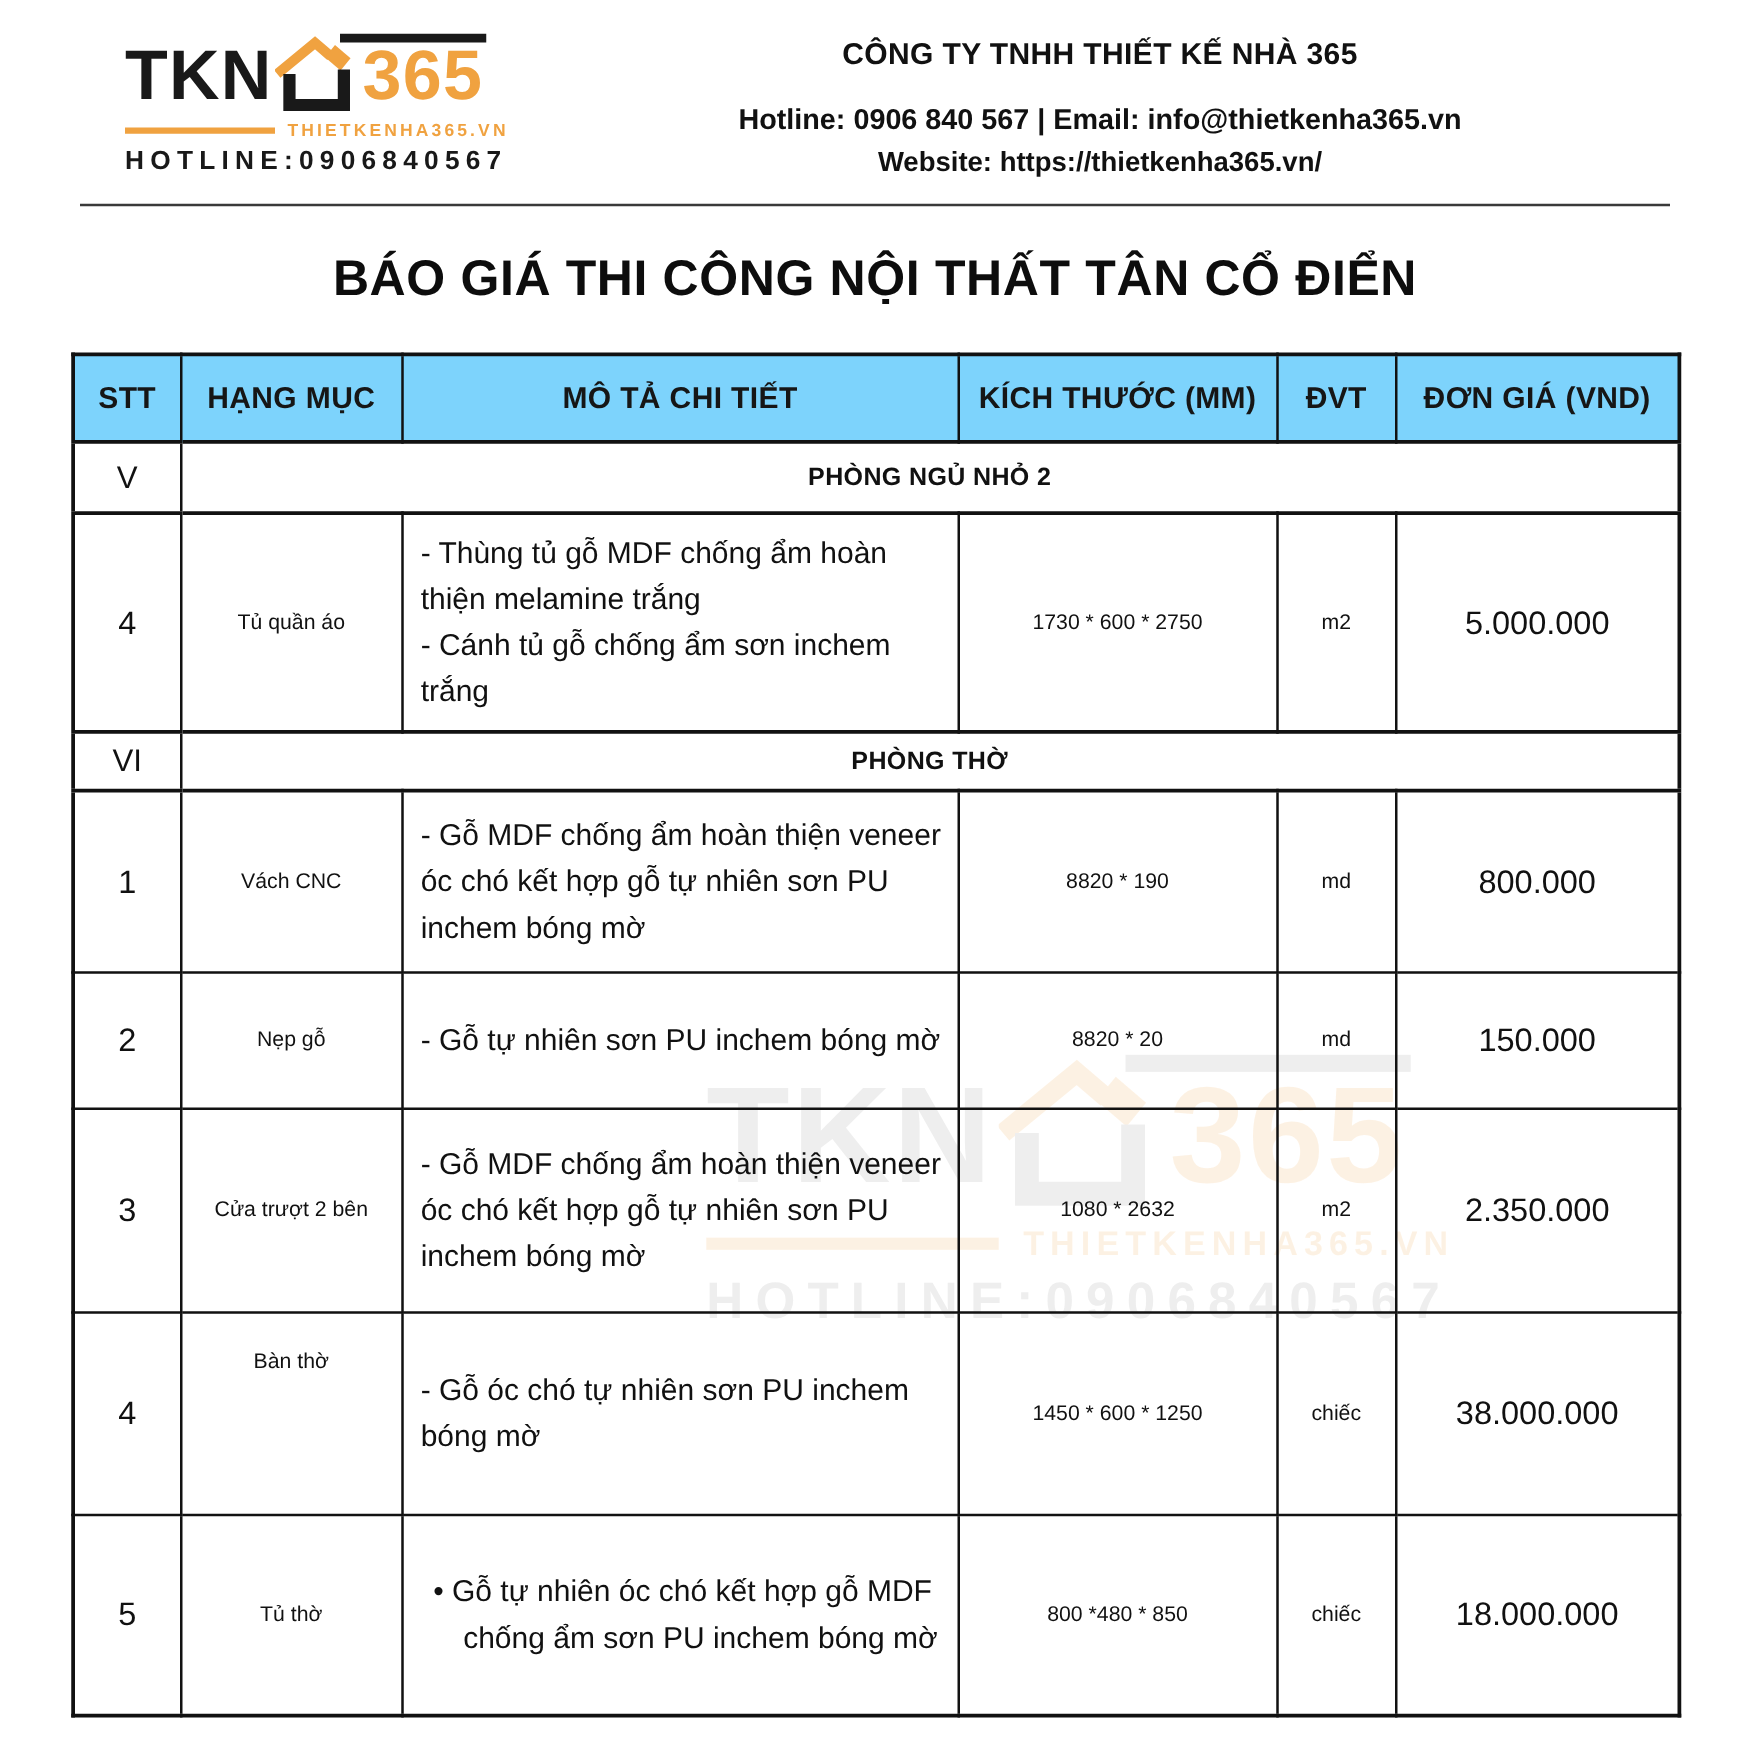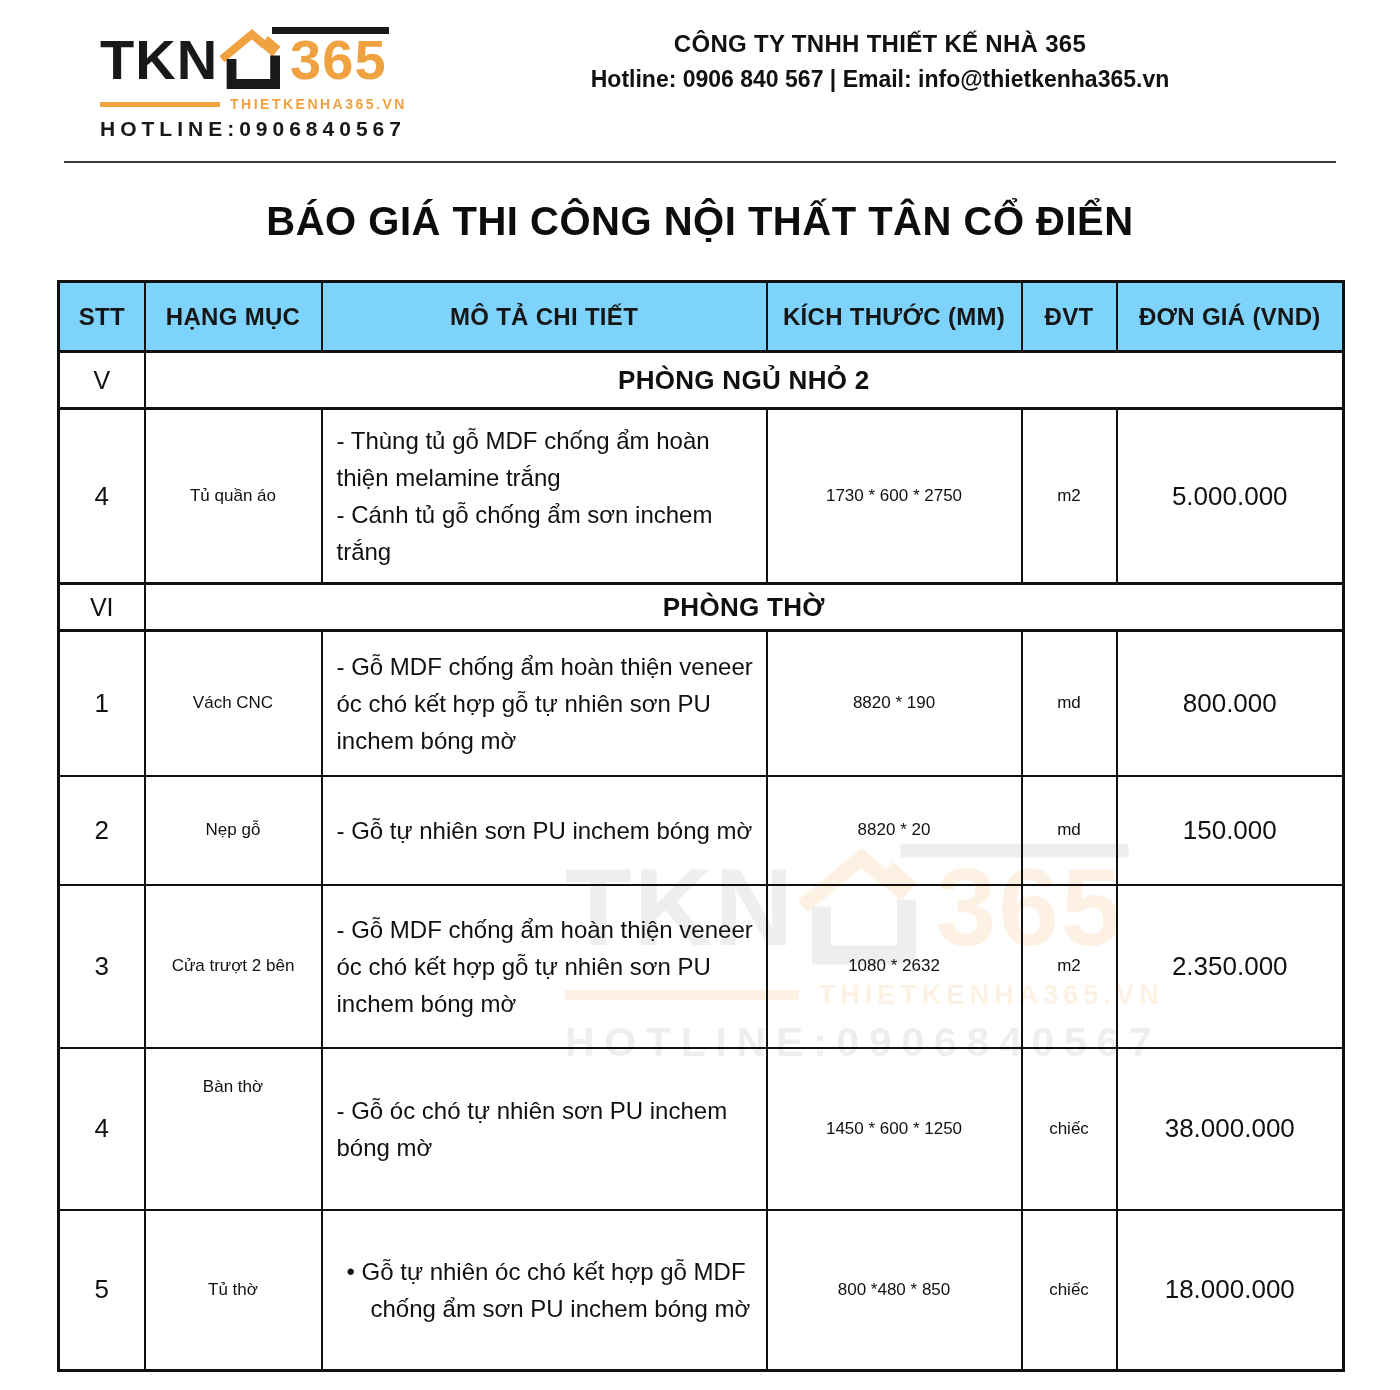--- a/index.html
+++ b/index.html
@@ -19,21 +19,21 @@
   .logo-365::before { content:""; position:absolute; top:-5px; left:-14px; right:-2px; height:7px; background:#191919; }
   .logo-sub { display:flex; align-items:center; gap:10px; margin-top:8px; }
   .logo-underline { width:120px; height:5px; background:#F0A240; }
   .logo-site { color:#F0A240; font-weight:700; font-size:14px; letter-spacing:2.5px; white-space:nowrap; }
   .logo-hotline { margin-top:5px; font-weight:800; font-size:21px; letter-spacing:5px; color:#191919; white-space:nowrap; }
 
   .company { flex:1; text-align:center; padding-top:6px; padding-right:30px; }
   .company div { font-weight:700; }
   .company-name { font-size:24px; letter-spacing:0.3px; }
   .company-address { font-size:23px; margin-top:8px; }
-  .company-hotline { font-size:23px; margin-top:8px; }
+  .company-hotline { font-size:23px; margin-top:24px; }
   .company-website { font-size:22px; margin-top:8px; }
 
   .divider { margin:20px 64px 0 64px; border-top:2px solid #3a3a3a; }
 
   
   .doc-title { text-align:center; margin-top:36px; font-size:40px; font-weight:800; letter-spacing:0.5px; color:#0d0d0d; }
 
   
   table.quote { border-collapse:collapse; table-layout:fixed; width:1285px; margin:36px 0 0 57px; border:3px solid #111; position:relative; z-index:2; }
   col.w-stt  { width:86px; }
@@ -46,21 +46,21 @@
   th, td { border:2px solid #111; vertical-align:middle; }
   thead tr { height:70px; background:#7dd3fc; }
   th { font-size:24px; font-weight:800; text-align:center; letter-spacing:0.3px; color:#161616; }
 
   td { font-size:17px; text-align:center; background:transparent; }
   .c-stt   { font-size:26px; }
   .c-desc  { text-align:left; font-size:24px; line-height:37px; padding:12px 10px 12px 14px; white-space:pre-line; }
   .c-price { font-size:26px; }
 
   .section-row td { border-top-width:3px; border-bottom-width:3px; }
-  .section-title { font-weight:800; font-size:26px; letter-spacing:0.3px; }
+  .section-title { font-weight:800; font-size:20px; letter-spacing:0.3px; }
   .section-numeral { font-size:25px; font-weight:400; }
 
   tbody tr:nth-child(1) { height:57px; }
   tbody tr:nth-child(2) { height:158px; }
   tbody tr:nth-child(3) { height:47px; }
   tbody tr:nth-child(4) { height:145px; }
   tbody tr:nth-child(5) { height:109px; }
   tbody tr:nth-child(6) { height:163px; }
   tbody tr:nth-child(7) { height:162px; }
   tbody tr:nth-child(8) { height:161px; }
@@ -96,20 +96,21 @@
       <div class="logo-sub">
         <span class="logo-underline"></span>
         <span class="logo-site">THIETKENHA365.VN</span>
       </div>
       <div class="logo-hotline">HOTLINE:0906840567</div>
     </div>
 
     <div class="company">
       <div class="company-name">CÔNG TY TNHH THIẾT KẾ NHÀ 365</div>
       <div class="company-hotline">Hotline: 0906 840 567  |  Email: info@thietkenha365.vn</div>
+      <div class="company-website">Website: https://thietkenha365.vn/</div>
     </div>
   </div>
 
   <div class="divider"></div>
 
   <div class="doc-title">BÁO GIÁ THI CÔNG NỘI THẤT TÂN CỔ ĐIỂN</div>
 
   <div class="watermark logo">
     <div class="logo-row">
       <span class="logo-tkn">TKN</span>

